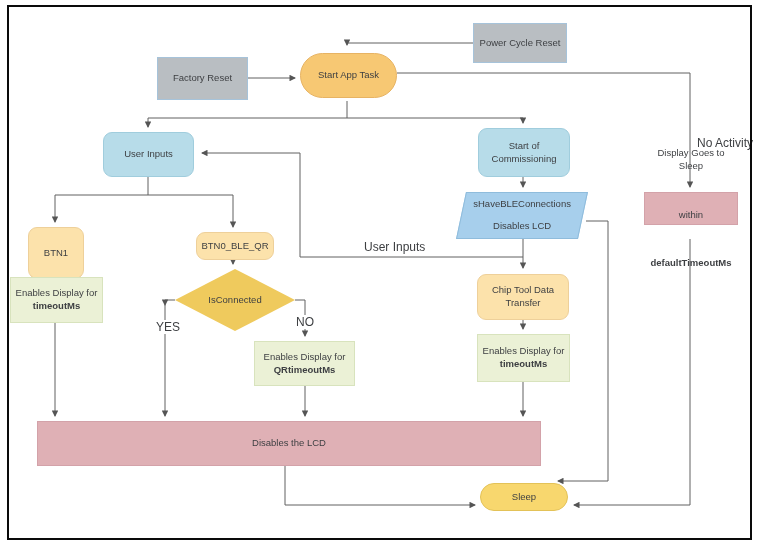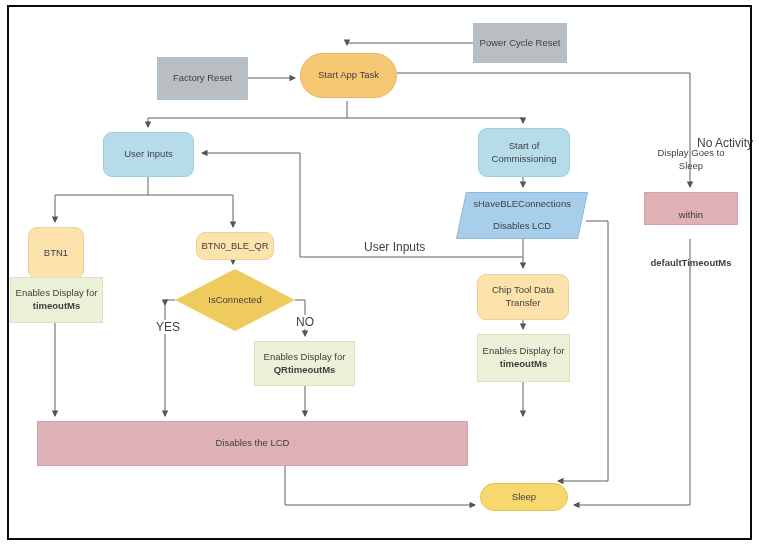--- a/index.html
+++ b/index.html
@@ -130,21 +130,21 @@
   <div class="node ltorange" style="left:477px;top:274px;width:92px;height:46px;">
     <span>Chip Tool Data</span>
     <span>Transfer</span>
   </div>
 
   <div class="node green" style="left:477px;top:334px;width:93px;height:48px;">
     <span>Enables Display for</span>
     <span class="b">timeoutMs</span>
   </div>
 
-  <div class="node pink" style="left:37px;top:421px;width:431px;height:45px;">
+  <div class="node pink" style="left:37px;top:421px;width:504px;height:45px;">
     <span>Disables the LCD</span>
   </div>
 
   <div class="node stadium-sleep" style="left:480px;top:483px;width:88px;height:28px;">
     <span>Sleep</span>
   </div>
 
   <div class="node pink" style="left:644px;top:192px;width:94px;height:33px;gap:36px;">
     <span>Display Goes to Sleep</span>
     <span>within</span>

